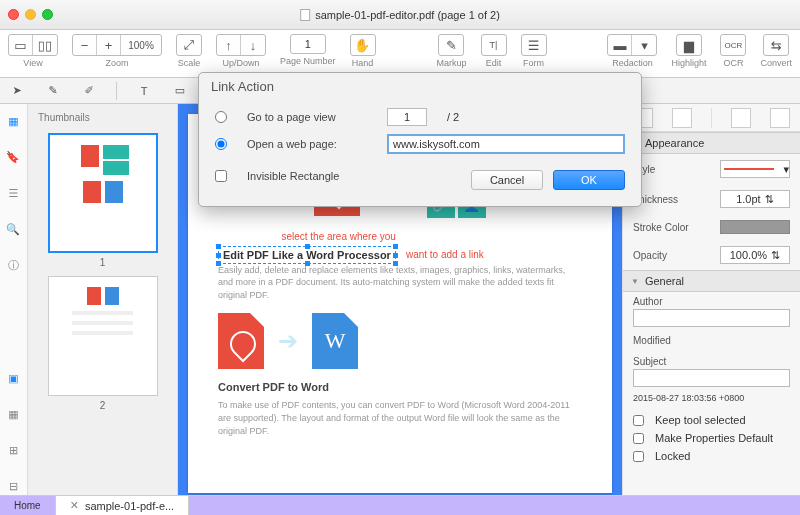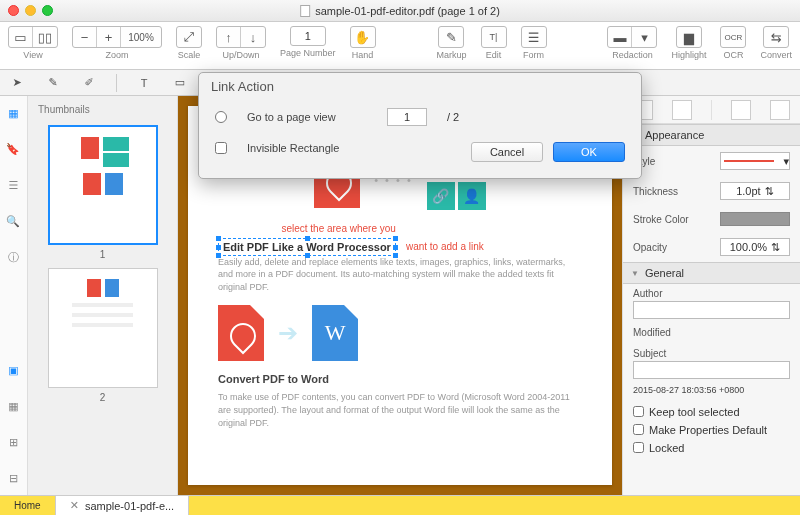--- a/index.html
+++ b/index.html
@@ -1,17 +1,17 @@
 <!DOCTYPE html>
 <html><head>
 <meta charset="utf-8">
 <style>
 *{box-sizing:border-box;margin:0;padding:0;font-family:-apple-system,Helvetica,Arial,sans-serif;font-size:11px;color:#333}
 body{width:800px;height:515px;background:#eceff1;overflow:hidden;position:relative}
-.titlebar{height:22px;background:linear-gradient(#f7f7f7,#e8e8e8);border-bottom:1px solid #ccc;display:flex;align-items:center;position:relative}
+.titlebar{height:30px;background:linear-gradient(#f7f7f7,#e8e8e8);border-bottom:1px solid #ccc;display:flex;align-items:center;position:relative}
 .traffic{display:flex;gap:6px;padding-left:8px}
 .dot{width:11px;height:11px;border-radius:50%}
 .dot.r{background:#ff5f56;border:1px solid #e33}
 .dot.y{background:#ffbd2e;border:1px solid #db3}
 .dot.g{background:#27c93f;border:1px solid #1a3}
 .title{position:absolute;left:50%;transform:translateX(-50%);font-size:12px;color:#555;display:flex;align-items:center;gap:5px}
 .doc-icon{width:10px;height:12px;background:#fff;border:1px solid #aaa;display:inline-block}
 .toolbar{height:48px;background:#fff;border-bottom:1px solid #ccc;display:flex;align-items:flex-start;padding:4px 8px 0;gap:14px}
 .tgroup{display:flex;flex-direction:column;align-items:center;gap:2px}
 .tbtns{display:flex;gap:-1px;background:#fefefe;border:1px solid #bbb;border-radius:3px;height:22px}
@@ -28,21 +28,21 @@
 .leftrail .ic.active{color:#1a8cff}
 .thumbs{width:150px;background:#f0f0f0;border-right:1px solid #ddd;padding:6px;overflow:hidden}
 .thumbs-label{font-size:10px;color:#777;padding:2px 4px}
 .thumb{width:110px;height:120px;background:#fff;border:1px solid #ccc;margin:8px auto 4px;padding:10px;display:flex;flex-direction:column;gap:6px;align-items:center}
 .thumb.sel{border:2px solid #1a8cff}
 .thumb-pg{text-align:center;font-size:10px;color:#666;margin-bottom:6px}
 .mini-row{display:flex;gap:4px;justify-content:center}
 .mini-pdf{width:18px;height:22px;background:#e84c3d}
 .mini-sq{width:14px;height:14px;background:#2ab9a8}
 .mini-blue{width:18px;height:22px;background:#3b8ede}
-.content{flex:1;background:#a16207;padding:10px;overflow:hidden;position:relative}
+.content{flex:1;background:#3b82f6;padding:10px;overflow:hidden;position:relative}
 .page{background:#fff;width:100%;height:100%;padding:20px 30px 10px;overflow:hidden;box-shadow:0 1px 3px rgba(0,0,0,.2)}
 .p-text{font-size:9px;color:#999;line-height:1.4}
 .p-row{display:flex;align-items:center;gap:14px;margin:12px 0}
 .pdf-ic{width:46px;height:56px;background:#e84c3d;position:relative}
 .pdf-ic:before{content:"";position:absolute;right:0;top:0;border:7px solid transparent;border-top-color:#fff;border-right-color:#fff}
 .pdf-ic:after{content:"";position:absolute;left:12px;top:18px;width:22px;height:22px;border:2px solid #fff;border-radius:50% 50% 50% 0;transform:rotate(-45deg)}
 .grid4{display:grid;grid-template-columns:28px 28px;gap:3px}
 .sq{width:28px;height:28px;background:#2ab9a8;display:flex;align-items:center;justify-content:center;color:#fff;font-size:14px}
 .dots{color:#ccc;letter-spacing:2px}
 .annot{color:#e84c3d;font-size:10px}
@@ -63,23 +63,23 @@
 .tri{font-size:8px;color:#888}
 .prop{display:flex;align-items:center;justify-content:space-between;padding:6px 10px}
 .prop label{font-size:10px;color:#555}
 .pval{width:70px;height:18px;border:1px solid #bbb;background:#fff;font-size:9px;text-align:center;display:flex;align-items:center;justify-content:center}
 .style-line{width:50px;height:2px;background:#e84c3d;margin:auto}
 .color-sw{width:70px;height:14px;background:#999;border:1px solid #888}
 .gen-field{padding:4px 10px}
 .gen-field label{font-size:10px;color:#555;display:block;margin-bottom:2px}
 .gen-input{width:100%;height:18px;border:1px solid #bbb;background:#fff}
 .modinfo{font-size:9px;color:#444;padding:2px 10px 8px}
-.chk{padding:3px 10px;font-size:10px;color:#555;display:flex;align-items:flex-start;gap:5px}
+.chk{padding:3px 10px;font-size:10px;color:#555;display:flex;align-items:flex-end;gap:11px}
 .chk input{width:11px;height:11px}
-.bottom{position:absolute;bottom:0;left:0;right:0;height:20px;background:#fde047;border-top:1px solid #ccc;display:flex;align-items:center}
+.bottom{position:absolute;bottom:0;left:0;right:0;height:20px;background:#c4b5fd;border-top:1px solid #ccc;display:flex;align-items:center}
 .btab{height:20px;padding:0 14px;border-right:1px solid #ccc;font-size:10px;display:flex;align-items:center}
 .btab.act{background:#fff}
 .dialog{position:absolute;left:198px;top:72px;width:444px;background:#f2f2f2;border:1px solid #aaa;border-radius:5px;box-shadow:0 6px 20px rgba(0,0,0,.3);z-index:100}
 .dlg-title{padding:6px 12px;font-size:13px;color:#555}
 .dlg-body{padding:4px 16px 12px}
 .dlg-row{display:flex;align-items:center;gap:20px;padding:4px 0}
 .radio{width:12px;height:12px}
 .dlg-label{font-size:11px;color:#444;width:120px}
 .dlg-pgnum{width:40px;height:18px;border:1px solid #bbb;text-align:center}
 .dlg-url{flex:1;height:20px;border:2px solid #6fa8e6;background:#fff;padding:0 4px;font-size:11px}
@@ -342,20 +342,25 @@
 <div class="dialog">
   <div class="dlg-title">Link Action</div>
   <div class="dlg-body">
     <div class="dlg-row">
       <input type="radio" class="radio" style="">
       <span class="dlg-label">Go to a page view</span>
       <input class="dlg-pgnum" value="1" style="">
       <span>/ 2</span>
     </div>
     <div class="dlg-row">
+      <input type="radio" class="radio" checked="" style="">
+      <span class="dlg-label">Open a web page:</span>
+      <input class="dlg-url" value="www.iskysoft.com" style="">
+    </div>
+    <div class="dlg-row">
       <input type="checkbox" class="radio" style="">
       <span class="dlg-label" style="width:auto">Invisible Rectangle</span>
       <div style="flex:1"></div>
       <div class="dlg-btns">
         <button class="dbtn">Cancel</button>
         <button class="dbtn ok">OK</button>
       </div>
     </div>
   </div>
 </div>

